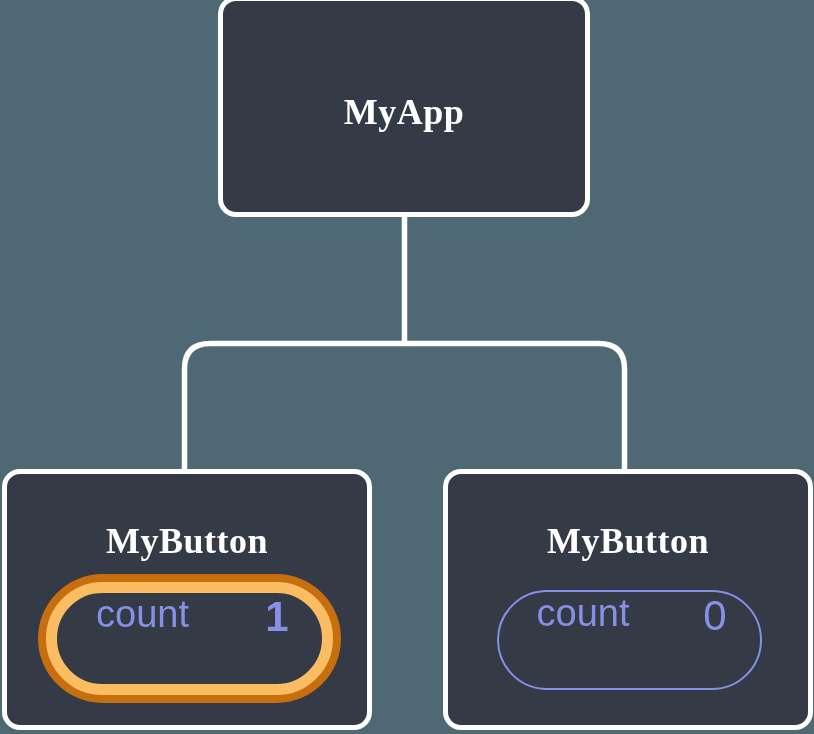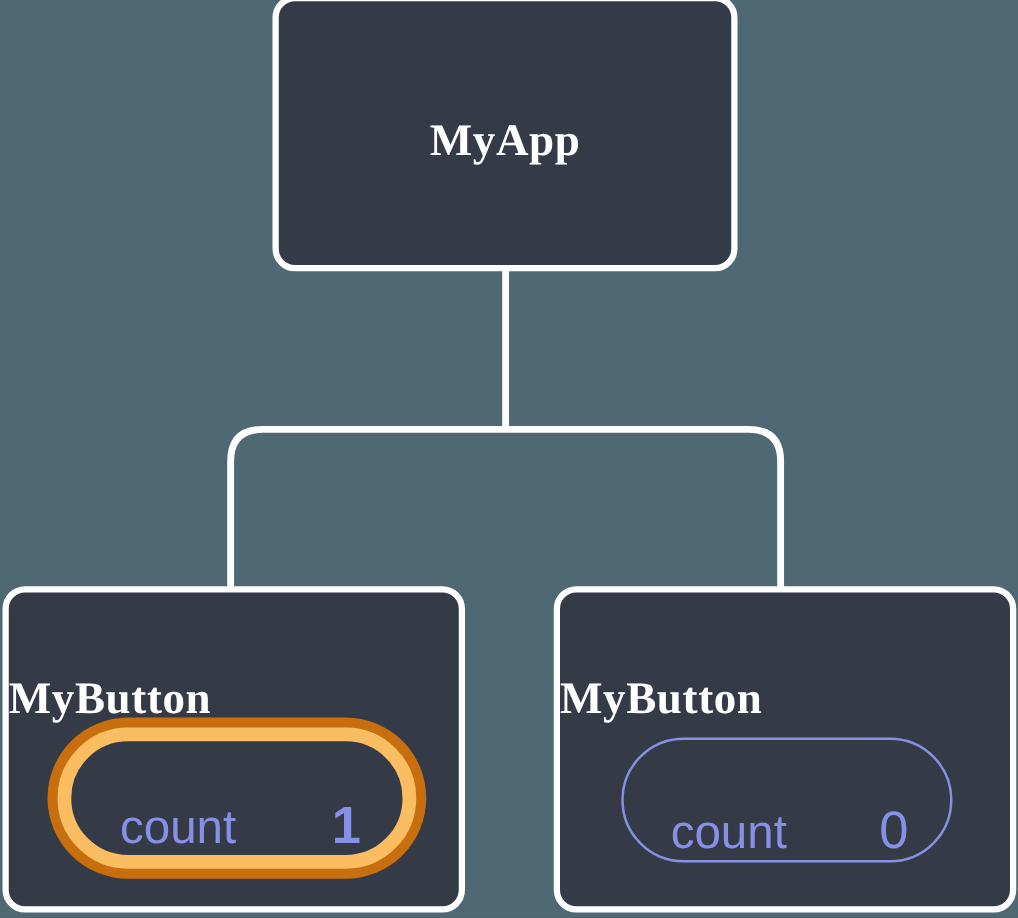--- a/index.html
+++ b/index.html
@@ -22,26 +22,26 @@
     left:218px;top:-4px;width:372px;height:221px;
     display:flex;align-items:center;justify-content:center;
     padding-top:10px;
   }
   .node.child-left{left:2px;top:469px;width:370px;height:261px;}
   .node.child-right{left:443px;top:469px;width:370px;height:261px;}
   .node-title{
     color:#FFFFFF;font-size:36px;font-weight:700;letter-spacing:0.5px;font-family:Liberation Serif, serif;
   }
   .child .node-title{
-    position:absolute;left:0;right:0;top:46px;text-align:left;margin-top:17px;
+    position:absolute;left:0;right:0;top:46px;text-align:center;
   }
   .pill{
     position:absolute;box-sizing:border-box;border-radius:999px;
     background:#343A46;
-    display:flex;align-items:flex-end;
+    display:flex;align-items:flex-start;
   }
   .pill.highlighted{
     left:39px;top:108px;width:287px;height:113px;
     border:11px solid #FABD62;
     box-shadow:0 0 0 8px #C76E0F;
   }
   .pill.normal{
     left:49px;top:116px;width:265px;height:100px;
     border:2px solid #8690E5;
   }

